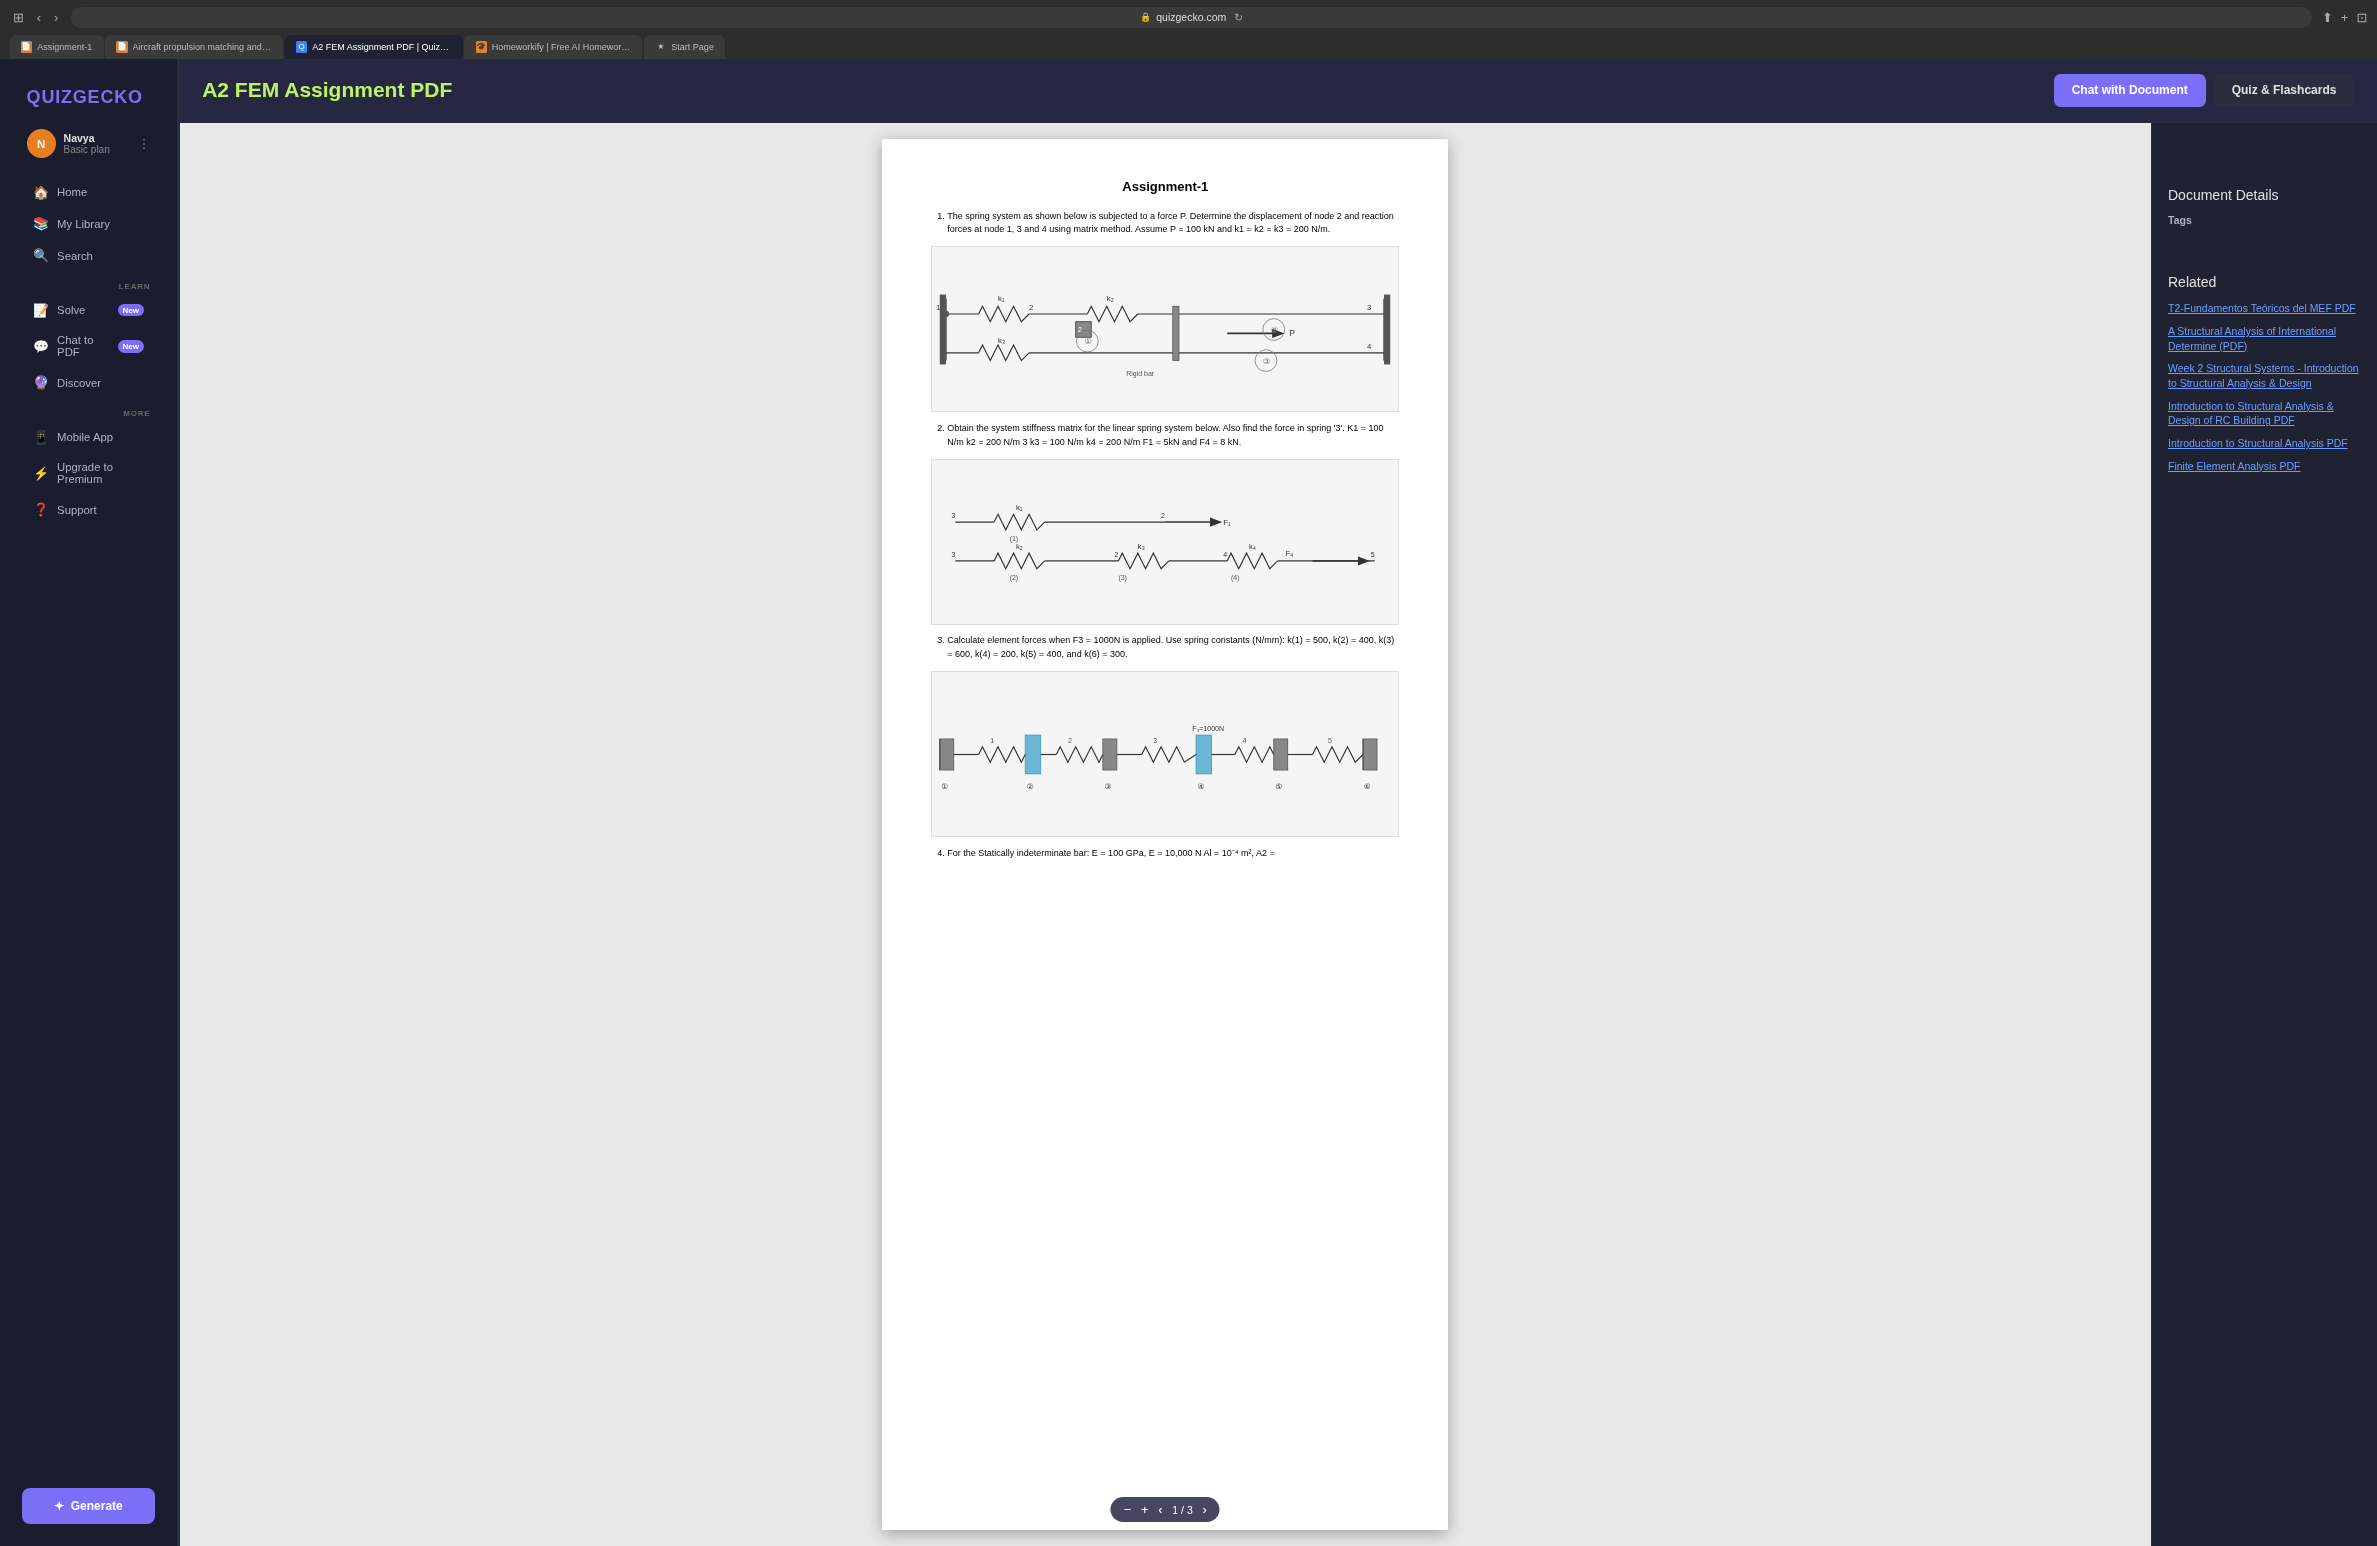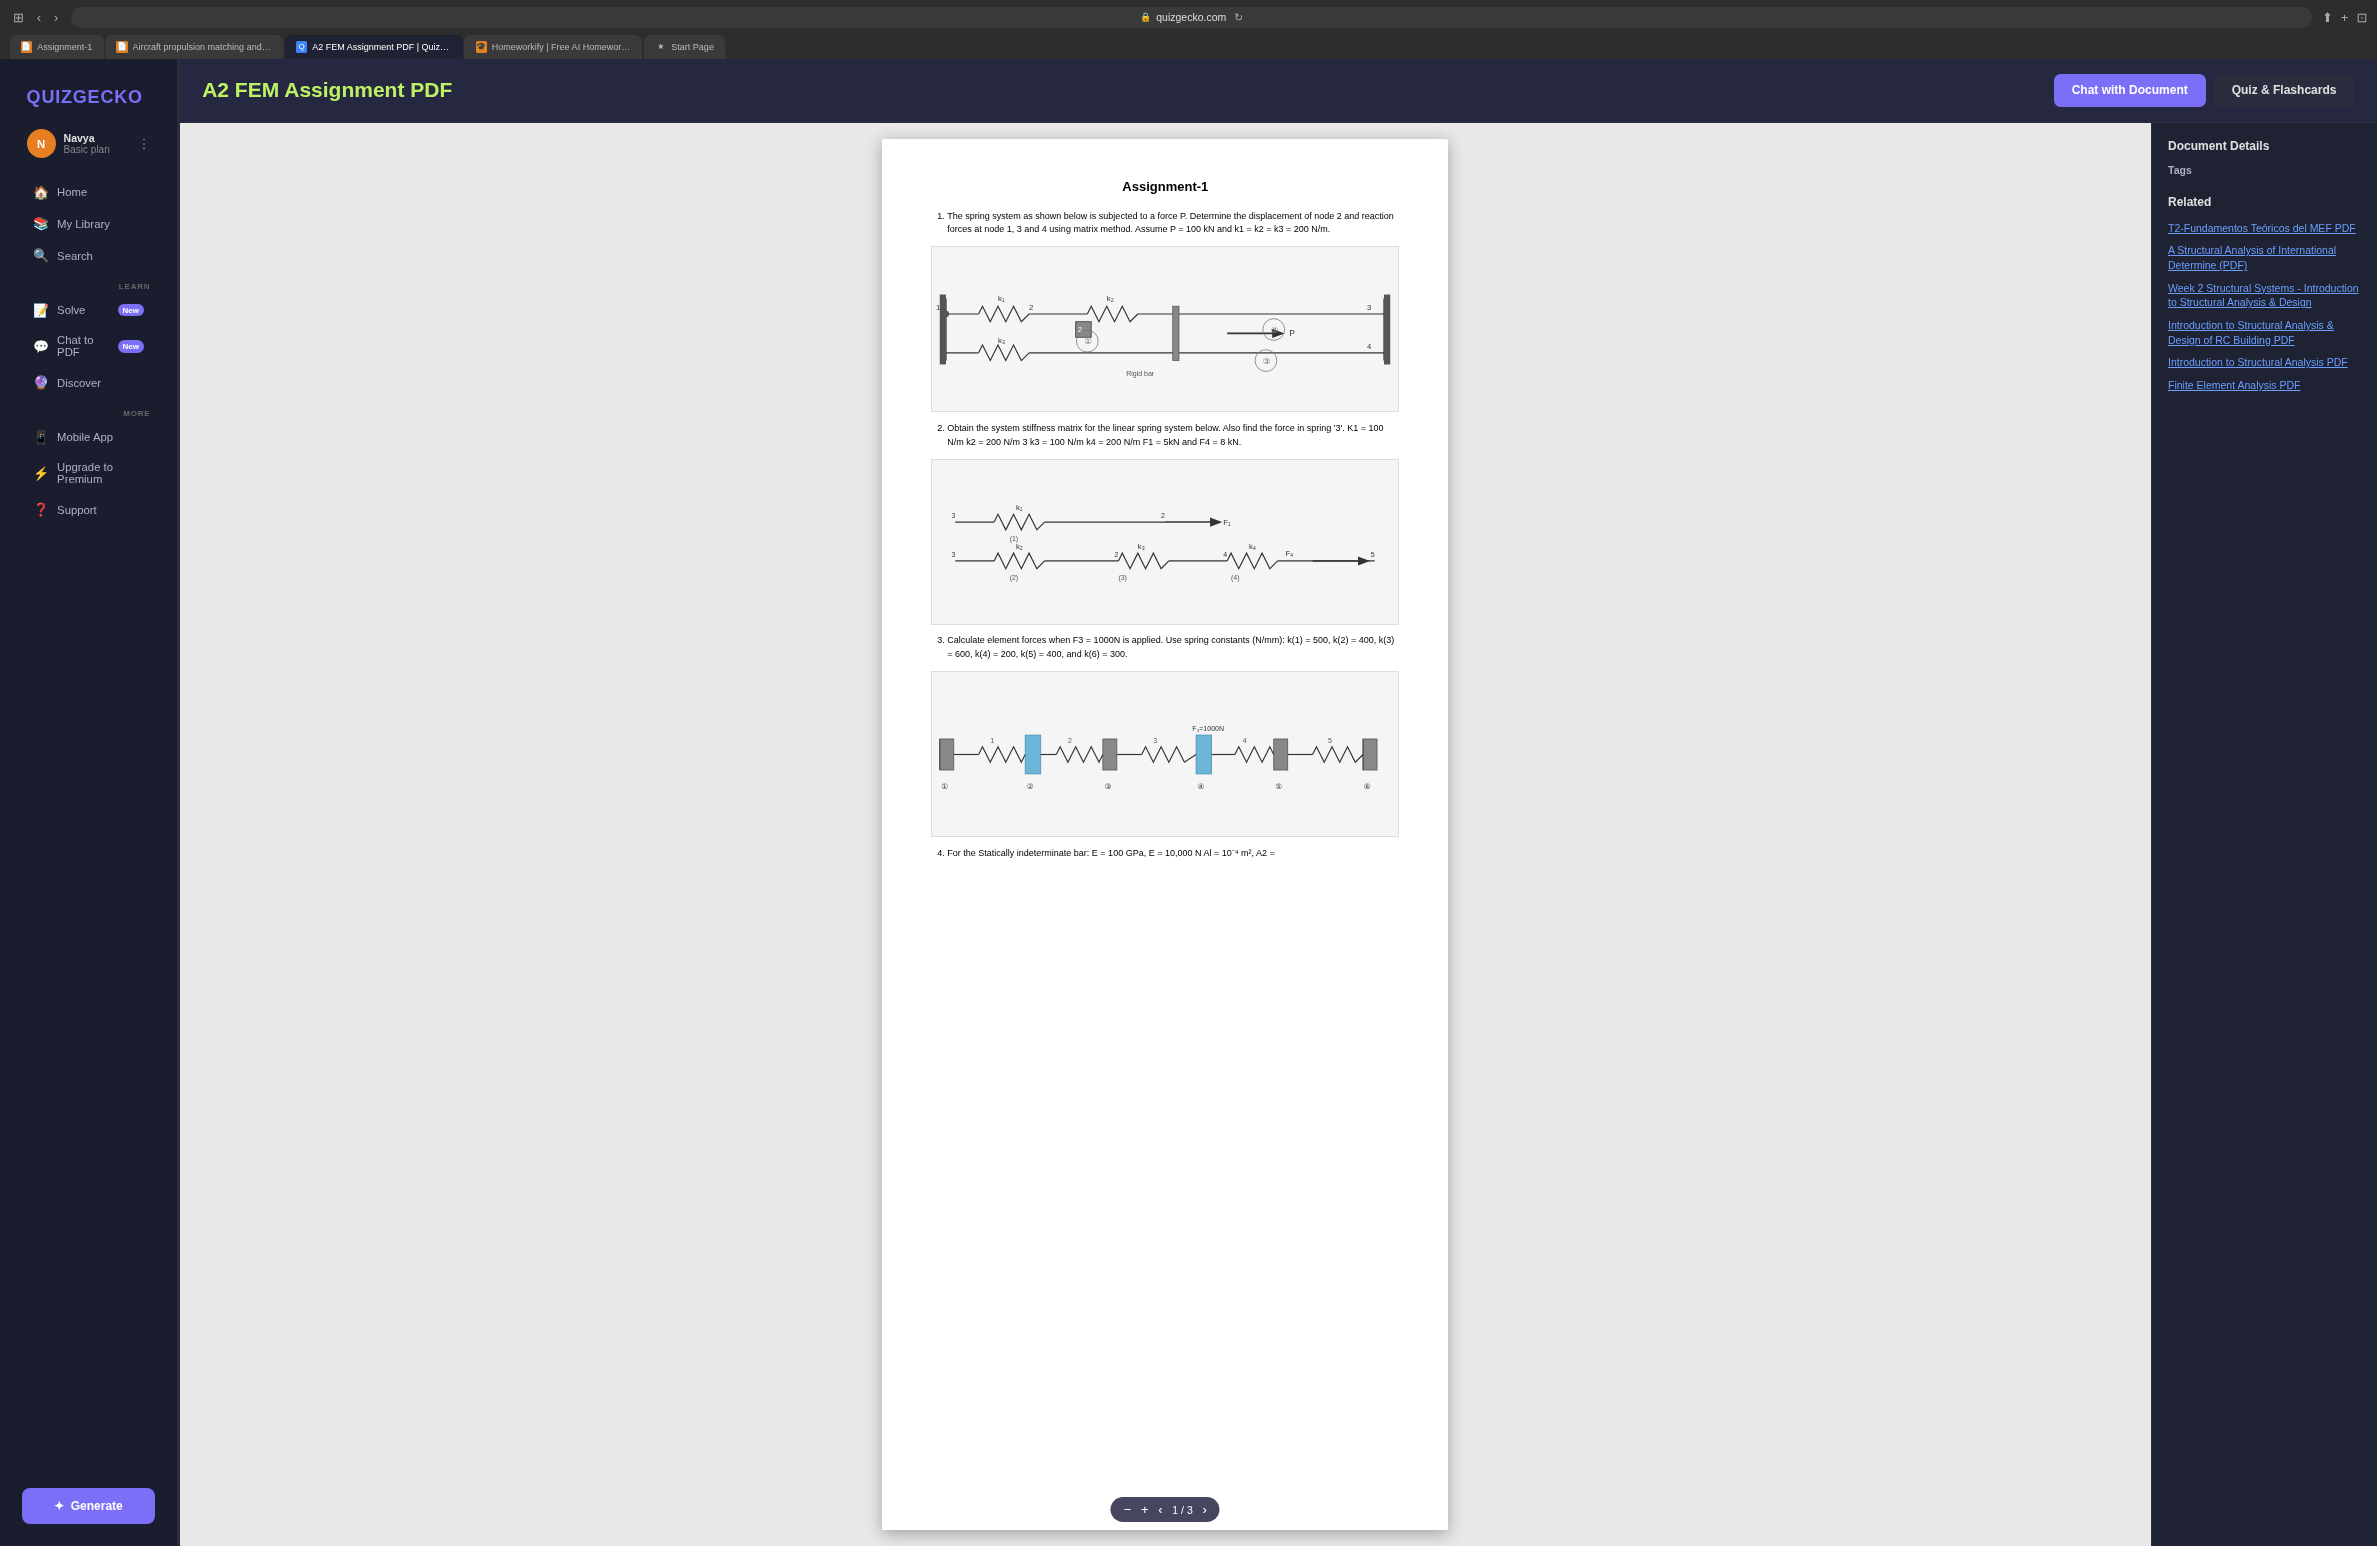--- a/index.html
+++ b/index.html
@@ -65,21 +65,21 @@
     .diagram { width: 100%; height: 166px; background: #f5f5f5; border: 0.8px solid #ddd; margin: 9.7px 0; display: flex; align-items: center; justify-content: center; font-size: 9px; color: #555; position: relative; overflow: hidden; }
 
     
     .pdf-controls { position: absolute; bottom: 24px; left: 50%; transform: translateX(-50%); background: rgba(50,50,80,0.9); border-radius: 16px; padding: 4.9px 13px; display: flex; align-items: center; gap: 9.7px; }
     .pdf-control-btn { background: none; border: none; color: white; cursor: pointer; font-size: 13px; }
     .pdf-page-indicator { color: white; font-size: 10.5px; }
 
     
     .right-panel { width: 226px; background: #1e2233; border-left: 0.8px solid #2a2d3e; overflow-y: auto; padding: 16px; flex-shrink: 0; }
     .panel-section { margin-bottom: 19.4px; }
-    .panel-title { font-size: 12px; font-weight: 700; color: #e0e0e0; margin-bottom: 11.3px; }
+    .panel-title { font-size: 14px; font-weight: 400; color: #e0e0e0; margin-bottom: 11.3px; margin-top: 48px; }
     .panel-subtitle { font-size: 10.5px; font-weight: 600; color: #b0b0c0; margin-bottom: 8px; }
     .tag { background: #252840; color: #b0b0c0; font-size: 9.7px; padding: 4px 9.7px; border-radius: 16px; display: inline-block; margin: 2.4px 2.4px 2.4px 0; }
     .related-link { color: #6b9fff; font-size: 10.5px; display: block; margin-bottom: 8px; cursor: pointer; line-height: 1.4; }
 
     
     .spring-svg { width: 100%; height: 129px; }
 
     
     ::-webkit-scrollbar { width: 4.9px; height: 4.9px; }
     ::-webkit-scrollbar-track { background: transparent; }

